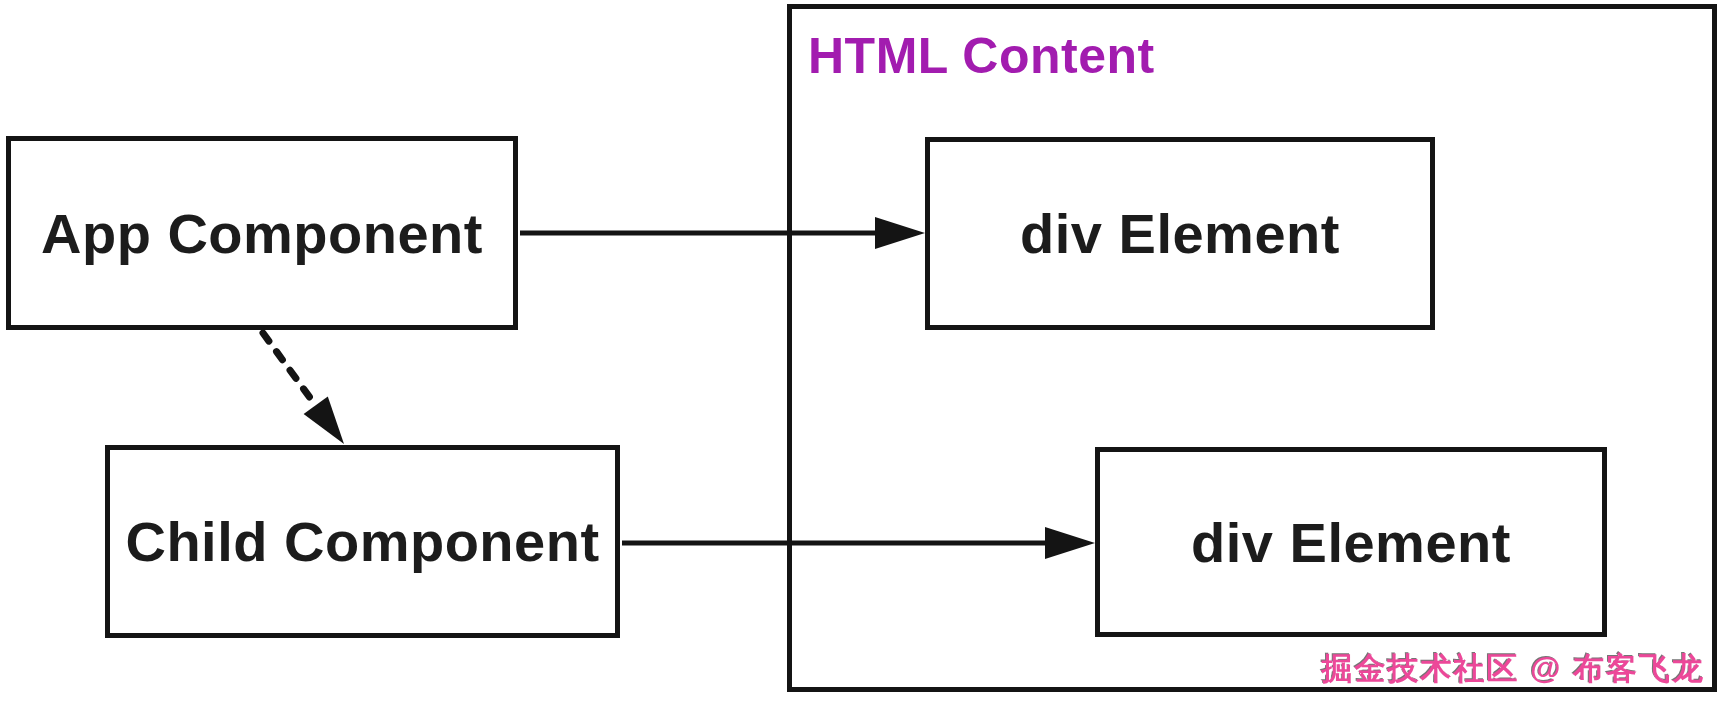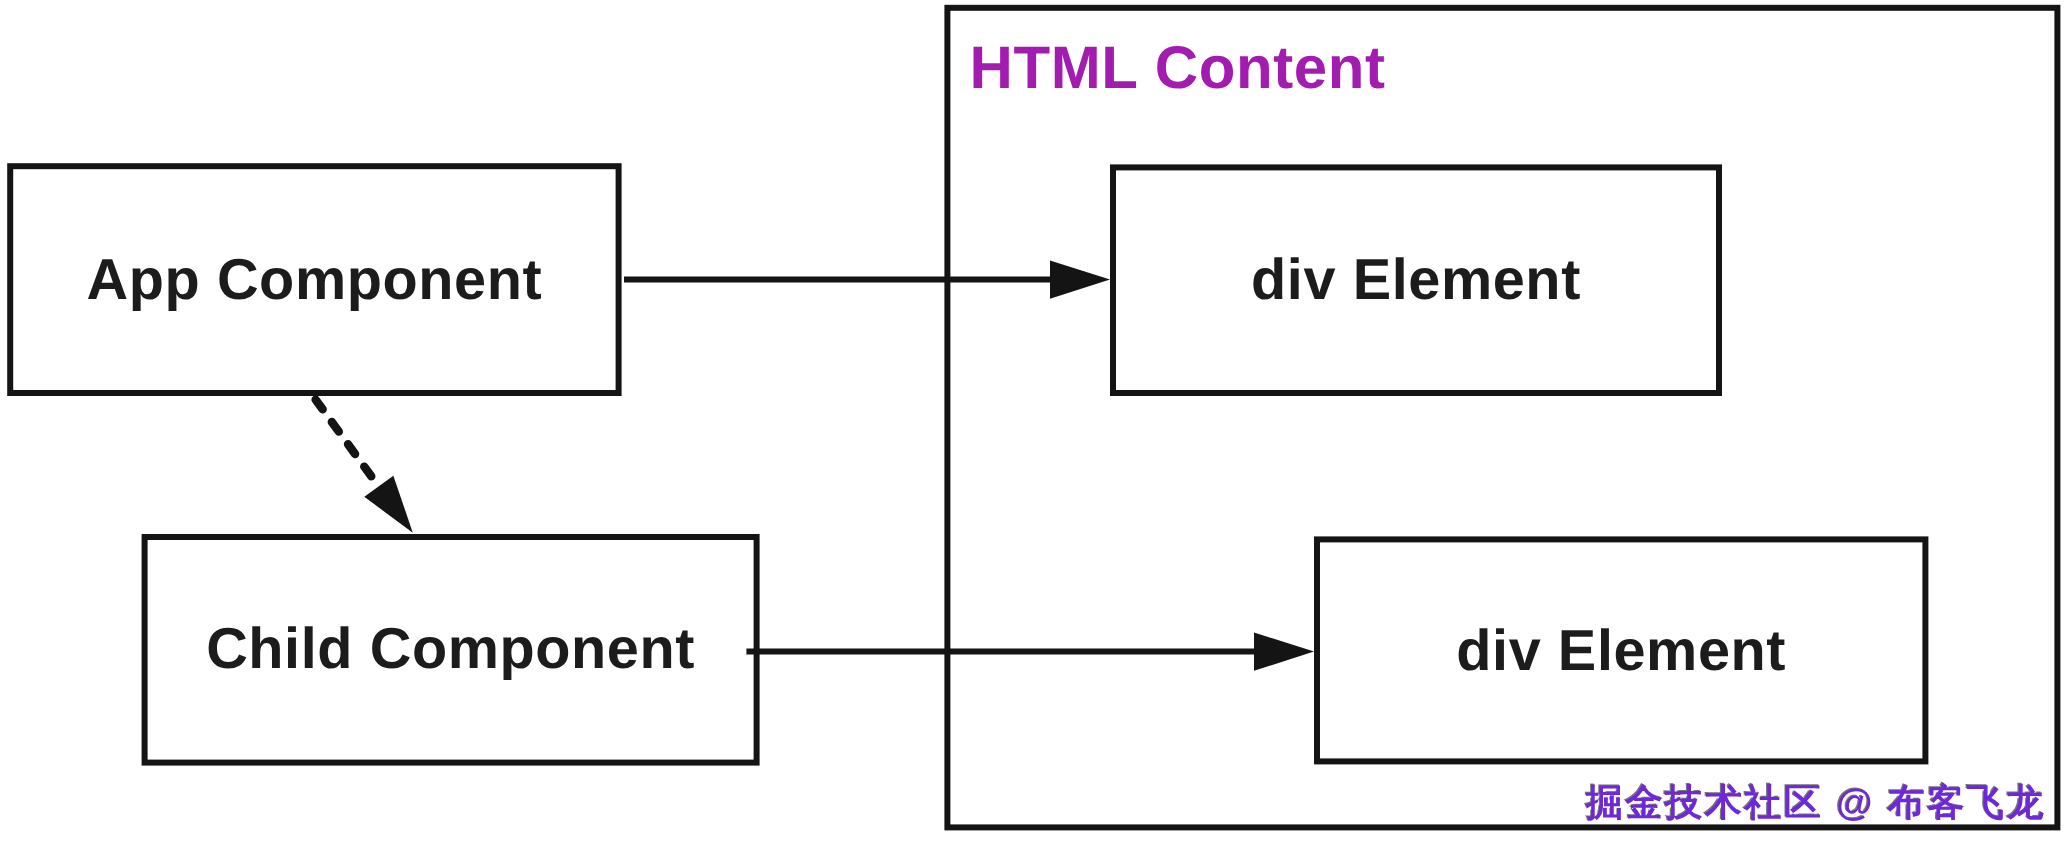--- a/index.html
+++ b/index.html
@@ -17,21 +17,21 @@
   }
   .node {
     position: absolute;
     box-sizing: border-box;
     border: 5px solid #141414;
     background: #ffffff;
     display: flex;
     align-items: center;
     justify-content: center;
     color: #1c1c1c;
-    font-size: 48px;
+    font-size: 56px;
     font-weight: 600;
     letter-spacing: 0.5px;
     white-space: nowrap;
   }
   .container-box {
     position: absolute;
     box-sizing: border-box;
     border: 5px solid #141414;
     background: #ffffff;
     left: 787px;
@@ -44,38 +44,38 @@
     left: 16px;
     top: 22px;
     color: #a21caf;
     font-size: 50px;
     font-weight: 600;
     letter-spacing: 0.5px;
     line-height: 1;
     white-space: nowrap;
   }
   .node-app   { left: 6px;    top: 136px; width: 512px; height: 194px; }
-  .node-child { left: 118px;  top: 445px; width: 515px; height: 193px; }
+  .node-child { left: 105px;  top: 445px; width: 515px; height: 193px; }
   .node-div1  { left: 925px;  top: 137px; width: 510px; height: 193px; }
   .node-div2  { left: 1095px; top: 447px; width: 512px; height: 190px; }
   .arrow-layer {
     position: absolute;
     left: 0; top: 0;
     width: 1725px;
     height: 706px;
     pointer-events: none;
   }
   .watermark {
     position: absolute;
     right: 20px;
     top: 648px;
     font-size: 31px;
     font-weight: 600;
     letter-spacing: 2px;
-    color: #6d28d9;
+    color: #ec4899;
     text-shadow: 1px 1px 0 #ffffff, 2px 2px 1px #ffffff, -1px -1px 0 #757575;
     white-space: nowrap;
   }
 </style>
 </head>
 <body>
 
 <div class="canvas">
 
   <div class="container-box">

